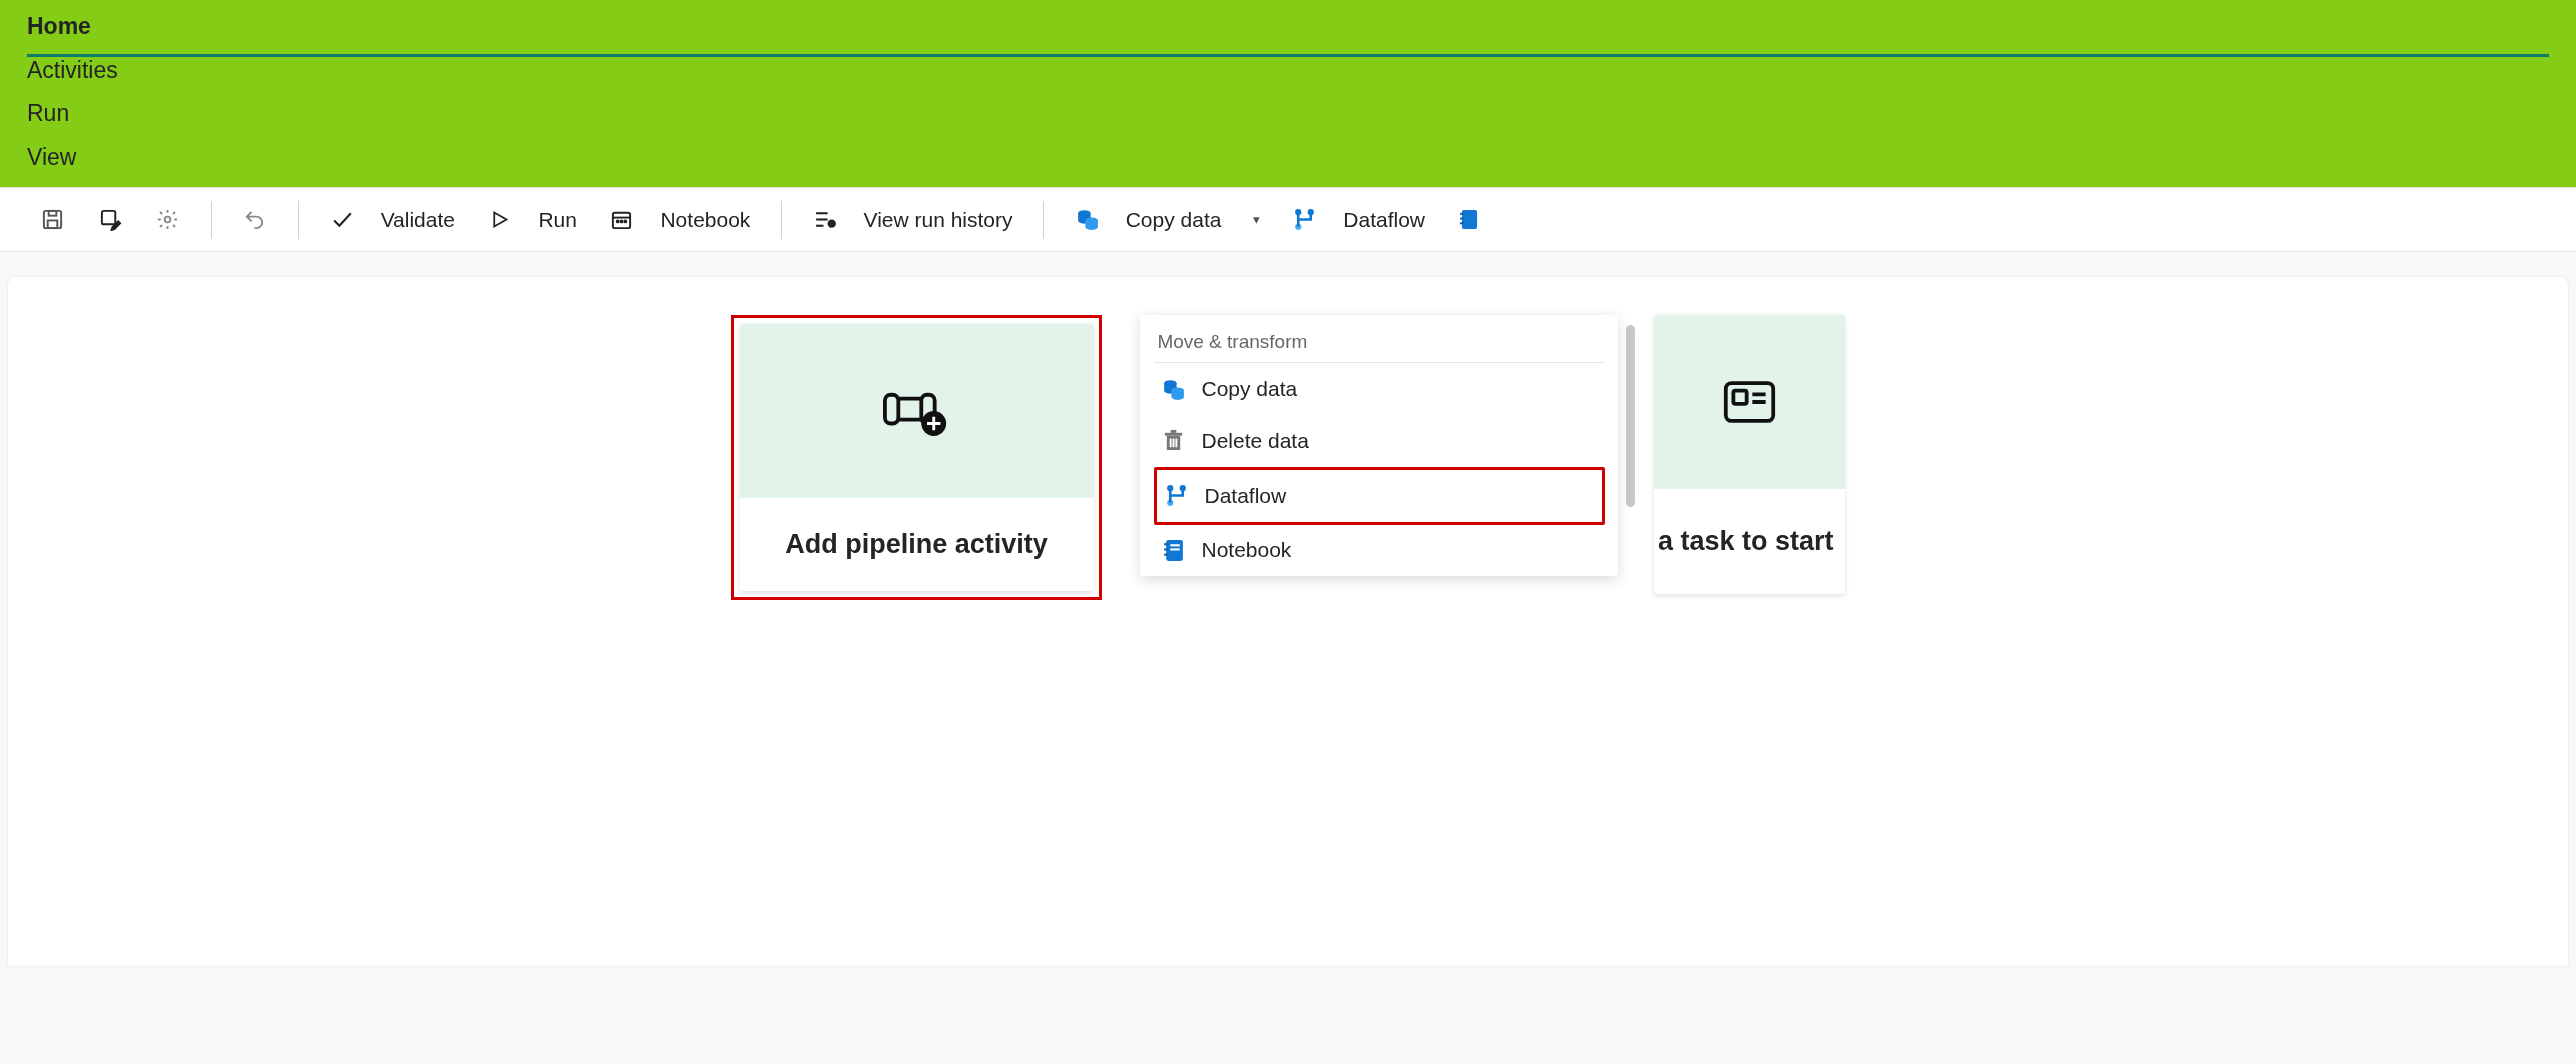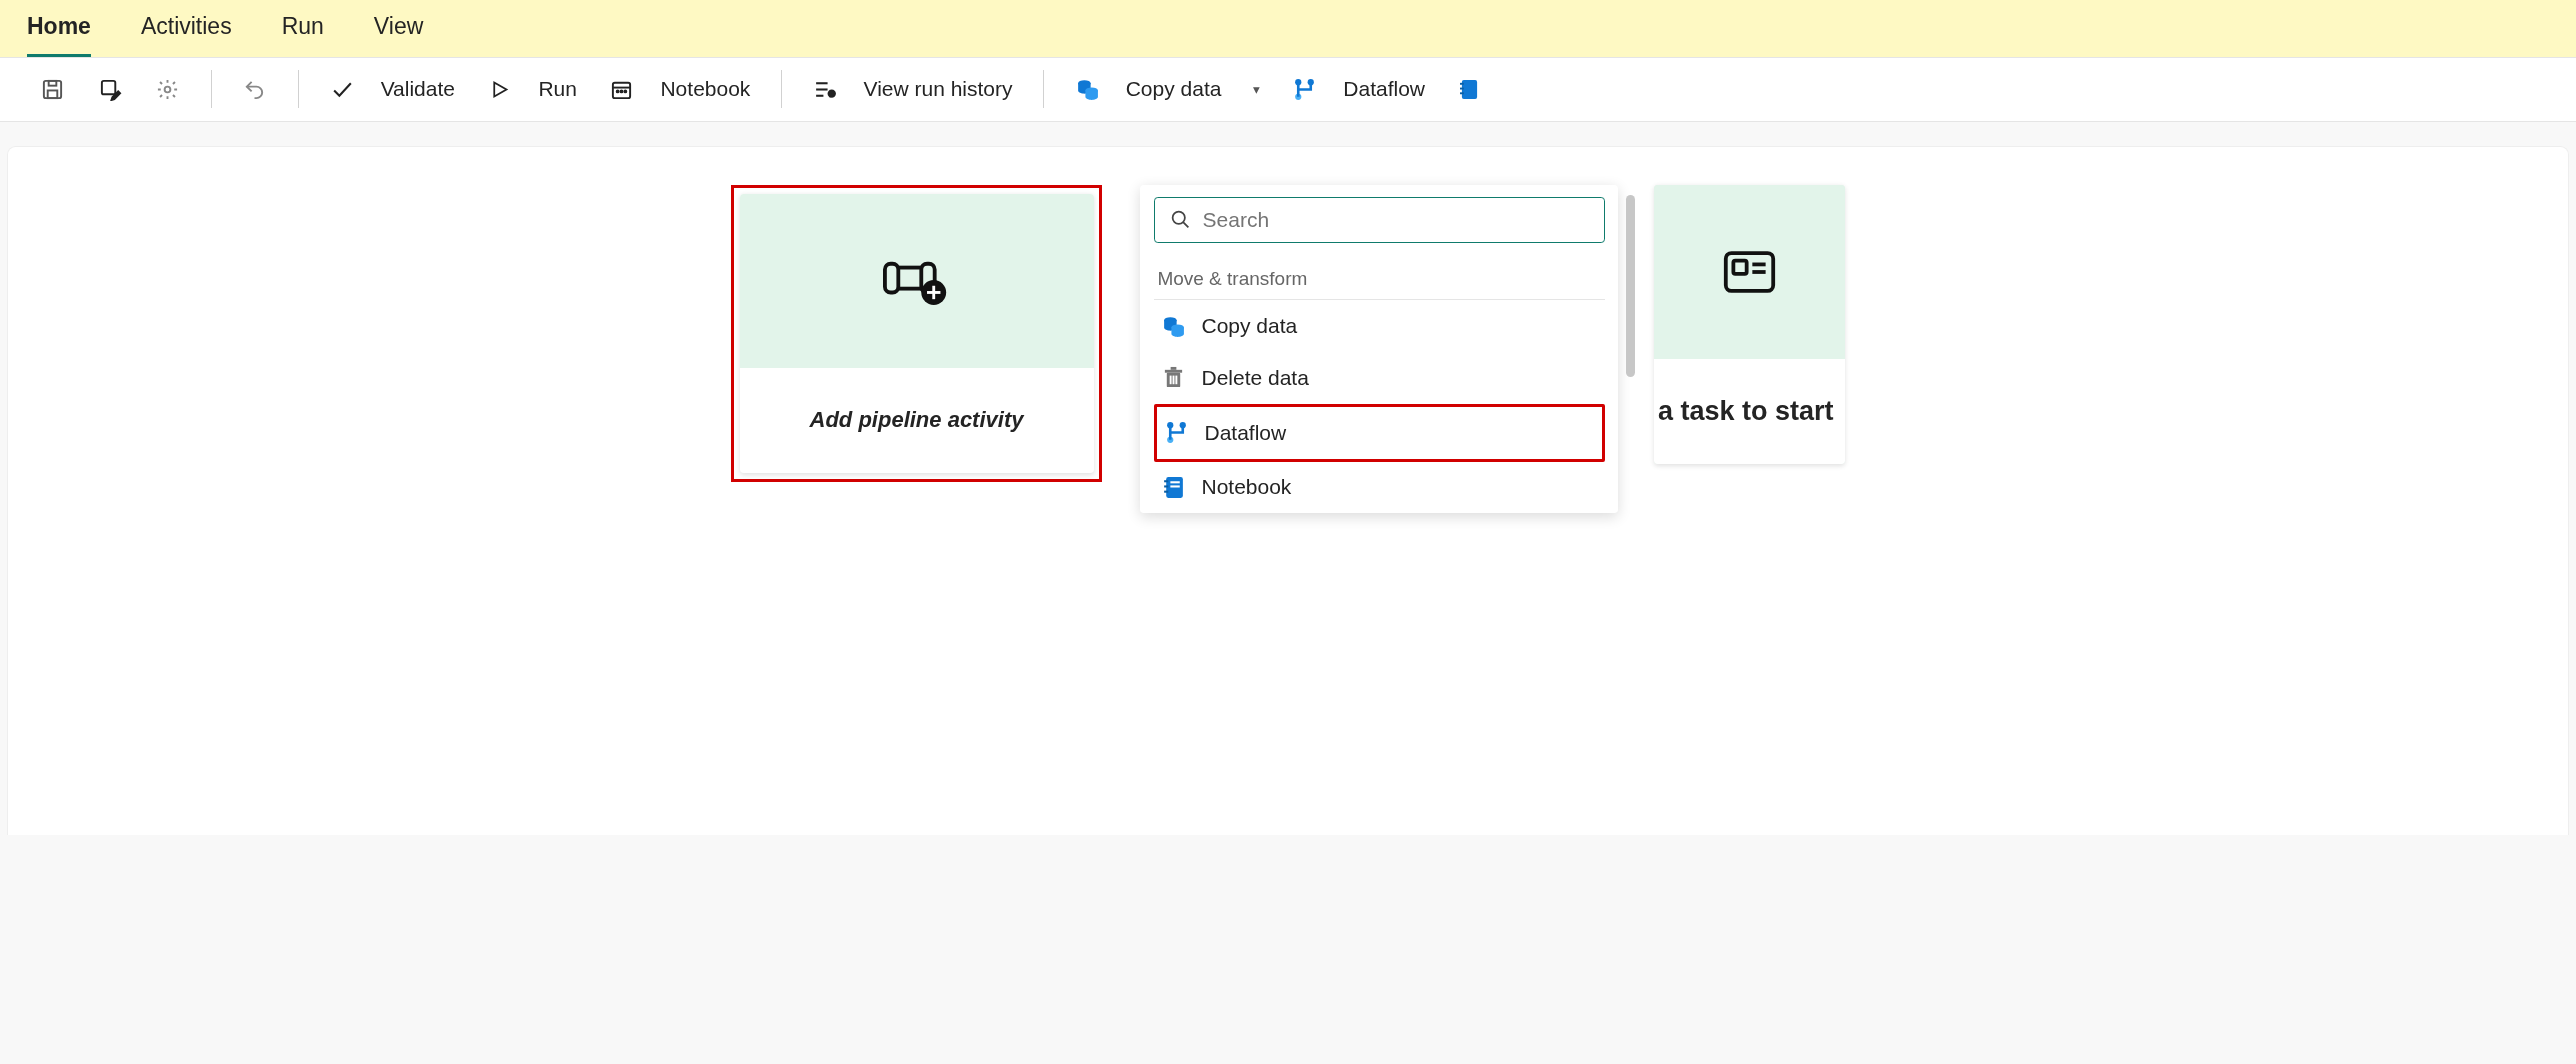--- a/index.html
+++ b/index.html
@@ -5,24 +5,24 @@
     * { box-sizing: border-box; margin: 0; padding: 0; }
     body {
       font-family: "Segoe UI", -apple-system, sans-serif;
       background: #f8f8f8;
       color: #242424;
       overflow-x: hidden;
     }
     
     .tabs {
       display: flex;
-      gap: 50px;
       padding: 13.4px 27px 0 27px;
       border-bottom: 1px solid #e5e5e5;
-      background: #fef9c3;
+      background: #84cc16;
+      flex-direction: column;
     }
     .tab {
       font-size: 23px;
       padding-bottom: 13.4px;
       color: #242424;
       cursor: pointer;
       border-bottom: 3.8px solid transparent;
     }
     .tab.active {
       font-weight: 600;
@@ -91,23 +91,23 @@
       box-shadow: 0 1.9px 5.7px rgba(0,0,0,0.12);
       overflow: hidden;
       background: #fff;
     }
     .card .card-top {
       height: 174px;
       background: #e2f4ea;
       display: flex; align-items: center; justify-content: center;
     }
     .card .card-bottom {
-      height: 105px;
+      height: 93px;
       display: flex; align-items: center; justify-content: center;
-      font-size: 22px; font-weight: 600; font-style: italic;
+      font-size: 27px; font-weight: 600;
     }
     .card1-wrap {
       border: 3.8px solid #d10000;
       padding: 5.7px;
       margin-right: 38px;
     }
     
     .panel {
       position: relative;
       width: 478px;
@@ -319,29 +319,20 @@
             <circle cx="53" cy="40" r="13" fill="#111"></circle>
             <line x1="53" y1="33" x2="53" y2="47" stroke="#fff" stroke-width="3"></line>
             <line x1="46" y1="40" x2="60" y2="40" stroke="#fff" stroke-width="3"></line>
           </svg>
         </div>
         <div class="card-bottom">Add pipeline activity</div>
       </div>
     </div>
 
     <div class="panel">
-      <div class="search">
-        <span class="tb-icon">
-          <svg width="21" height="21" viewBox="0 0 24 24" stroke="#444" fill="none" stroke-width="2">
-              <circle cx="10" cy="10" r="7"></circle>
-              <line x1="15" y1="15" x2="21" y2="21"></line>
-            </svg>
-        </span>
-        <input type="text" placeholder="Search" style="">
-      </div>
       <div class="group-label">Move &amp; transform</div>
 
       <div class="item">
         <span class="tb-icon">
           <svg width="25" height="25" viewBox="0 0 24 24">
               <ellipse cx="9" cy="6" rx="6" ry="3" fill="#1078d4"></ellipse>
               <path d="M3 6v7c0 1.7 2.7 3 6 3s6-1.3 6-3V6" fill="#1078d4"></path>
               <ellipse cx="16" cy="13" rx="6" ry="3" fill="#2f9bf0"></ellipse>
               <path d="M10 13v6c0 1.7 2.7 3 6 3s6-1.3 6-3v-6" fill="#2f9bf0"></path>
             </svg>

